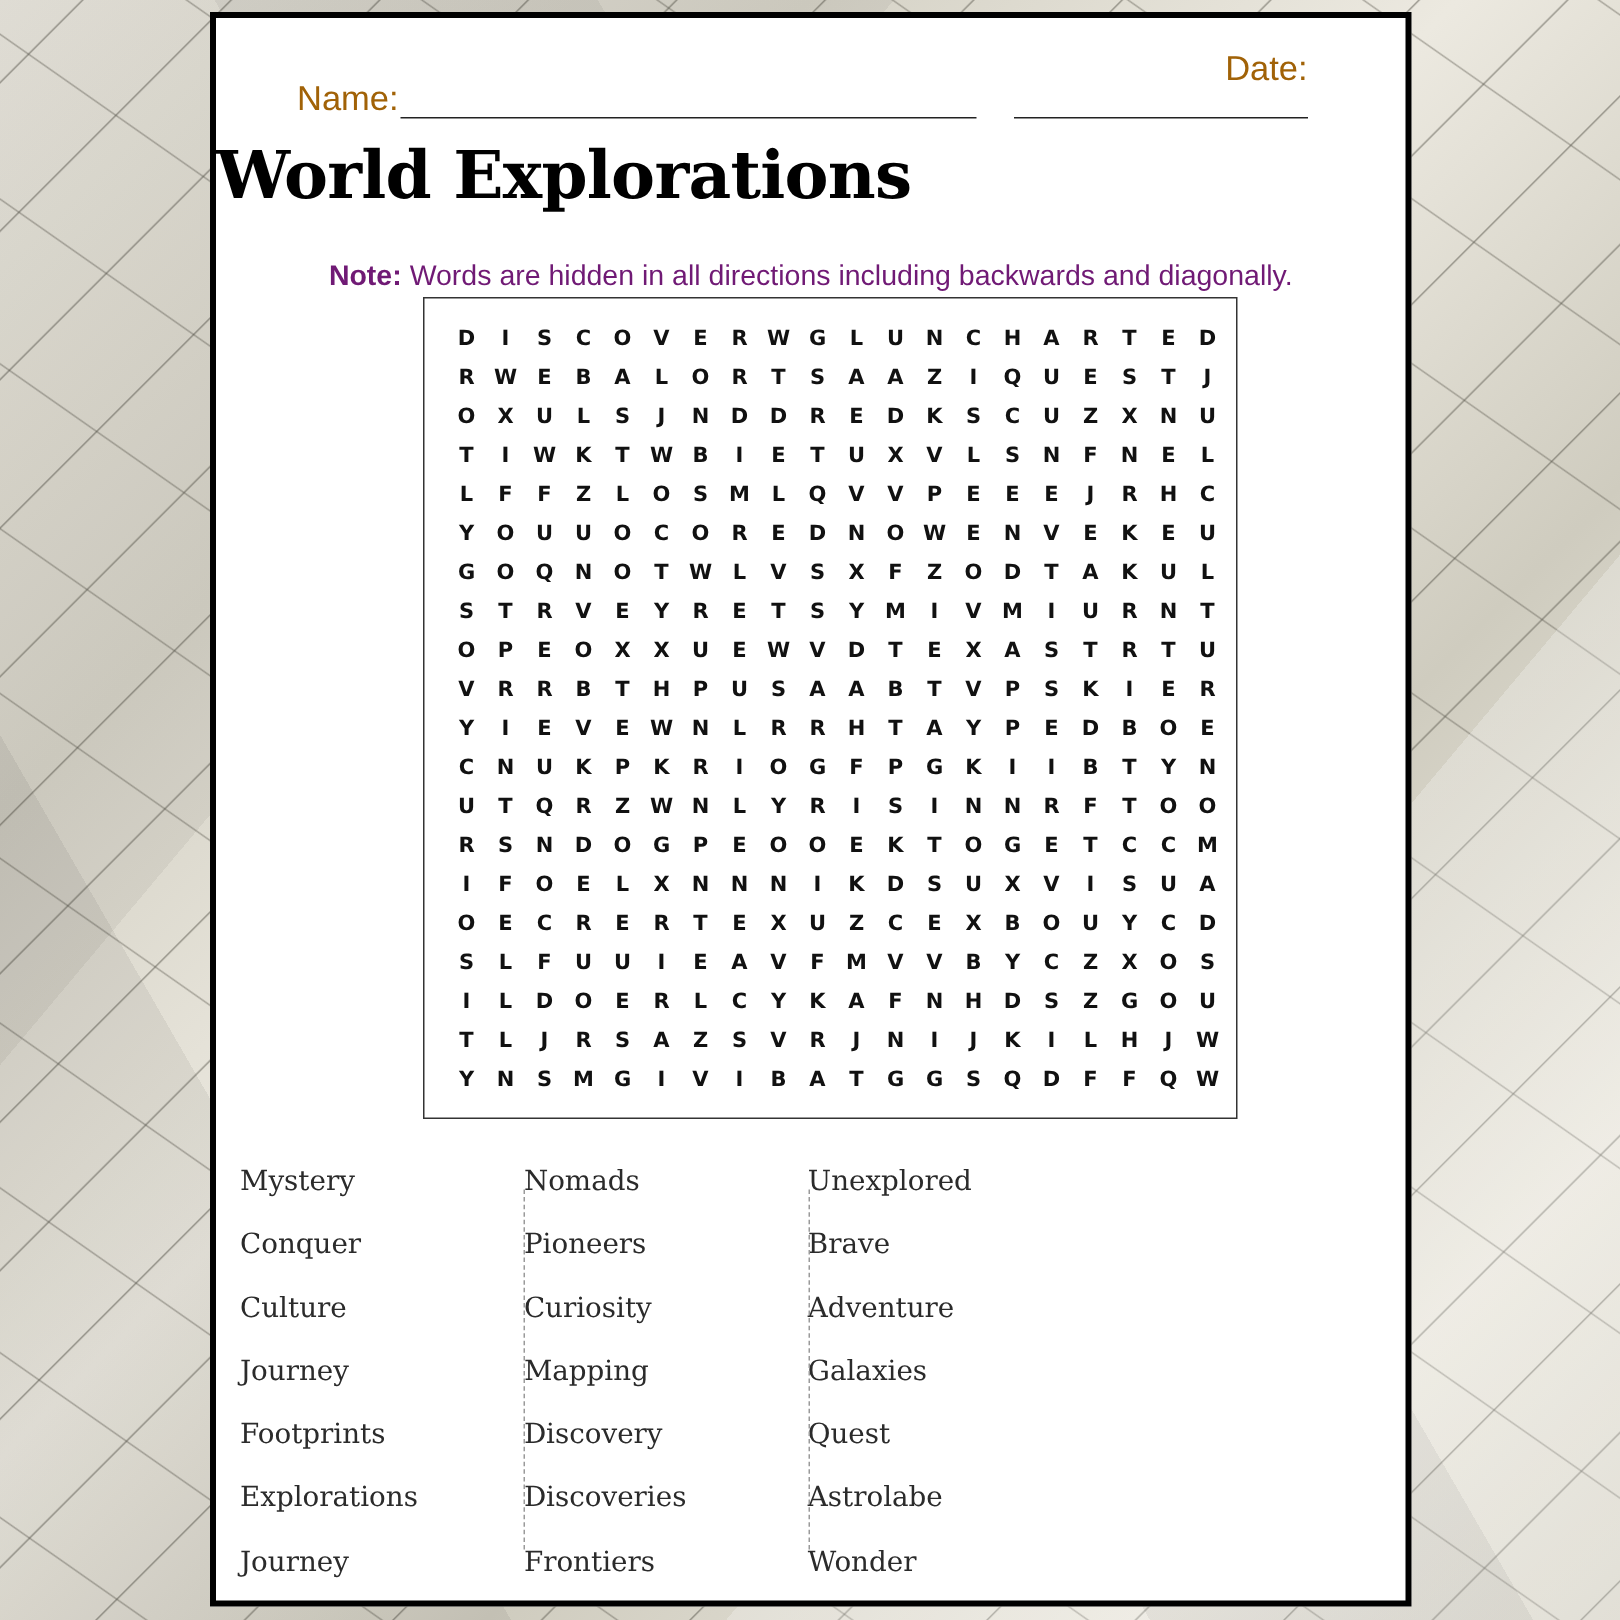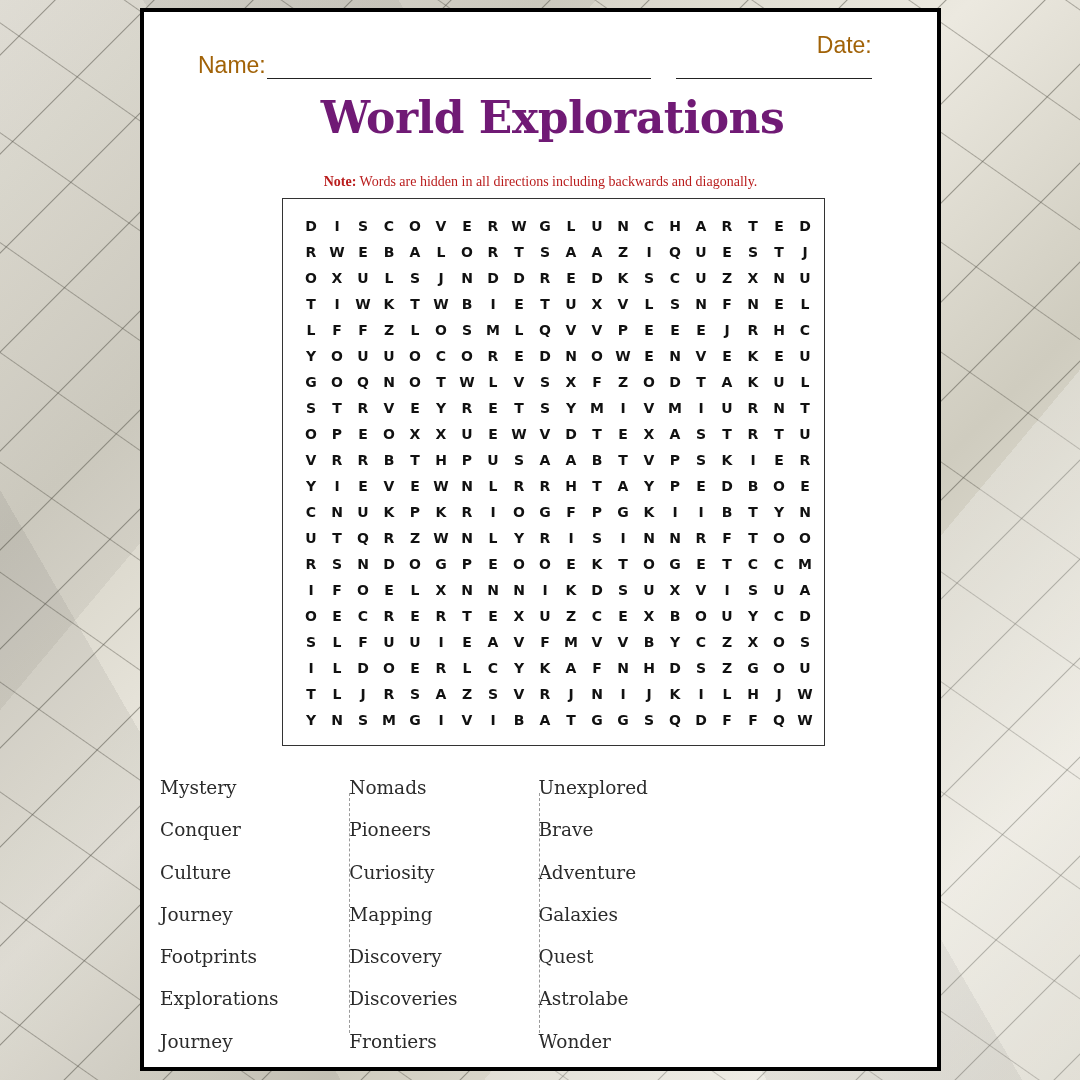--- a/index.html
+++ b/index.html
@@ -43,35 +43,34 @@
       border-bottom: 1.5px solid #222;
       height: 20px;
       margin-left: 1px;
     }
     .field-name .line { width: 384px; }
     .field-date { margin-left: 24px; flex-direction: column; }
     .field-date .line { width: 196px; }
     .title {
       position: absolute;
       top: 80px; left: 0; right: 0;
-      text-align: center;
+      text-align: left;
       font-family: "DejaVu Serif", serif;
       font-weight: bold;
       font-size: 44px;
       letter-spacing: -0.5px;
-      color: #701a75;
-      padding-left: 24px;
+      color: #000000;
     }
     .note {
       position: absolute;
       top: 162px; left: 0; right: 0;
       text-align: center;
-      font-family: Liberation Serif, serif;
-      font-size: 14px;
-      color: #b91c1c;
+      font-family: Liberation Sans, sans-serif;
+      font-size: 19px;
+      color: #701a75;
     }
     .note b { font-weight: bold; }
     .grid-box {
       position: absolute;
       left: 138px; top: 186px;
       width: 543px; height: 548px;
       border: 1.5px solid #333;
       padding: 14px 0 0 15px;
     }
     .grid {

